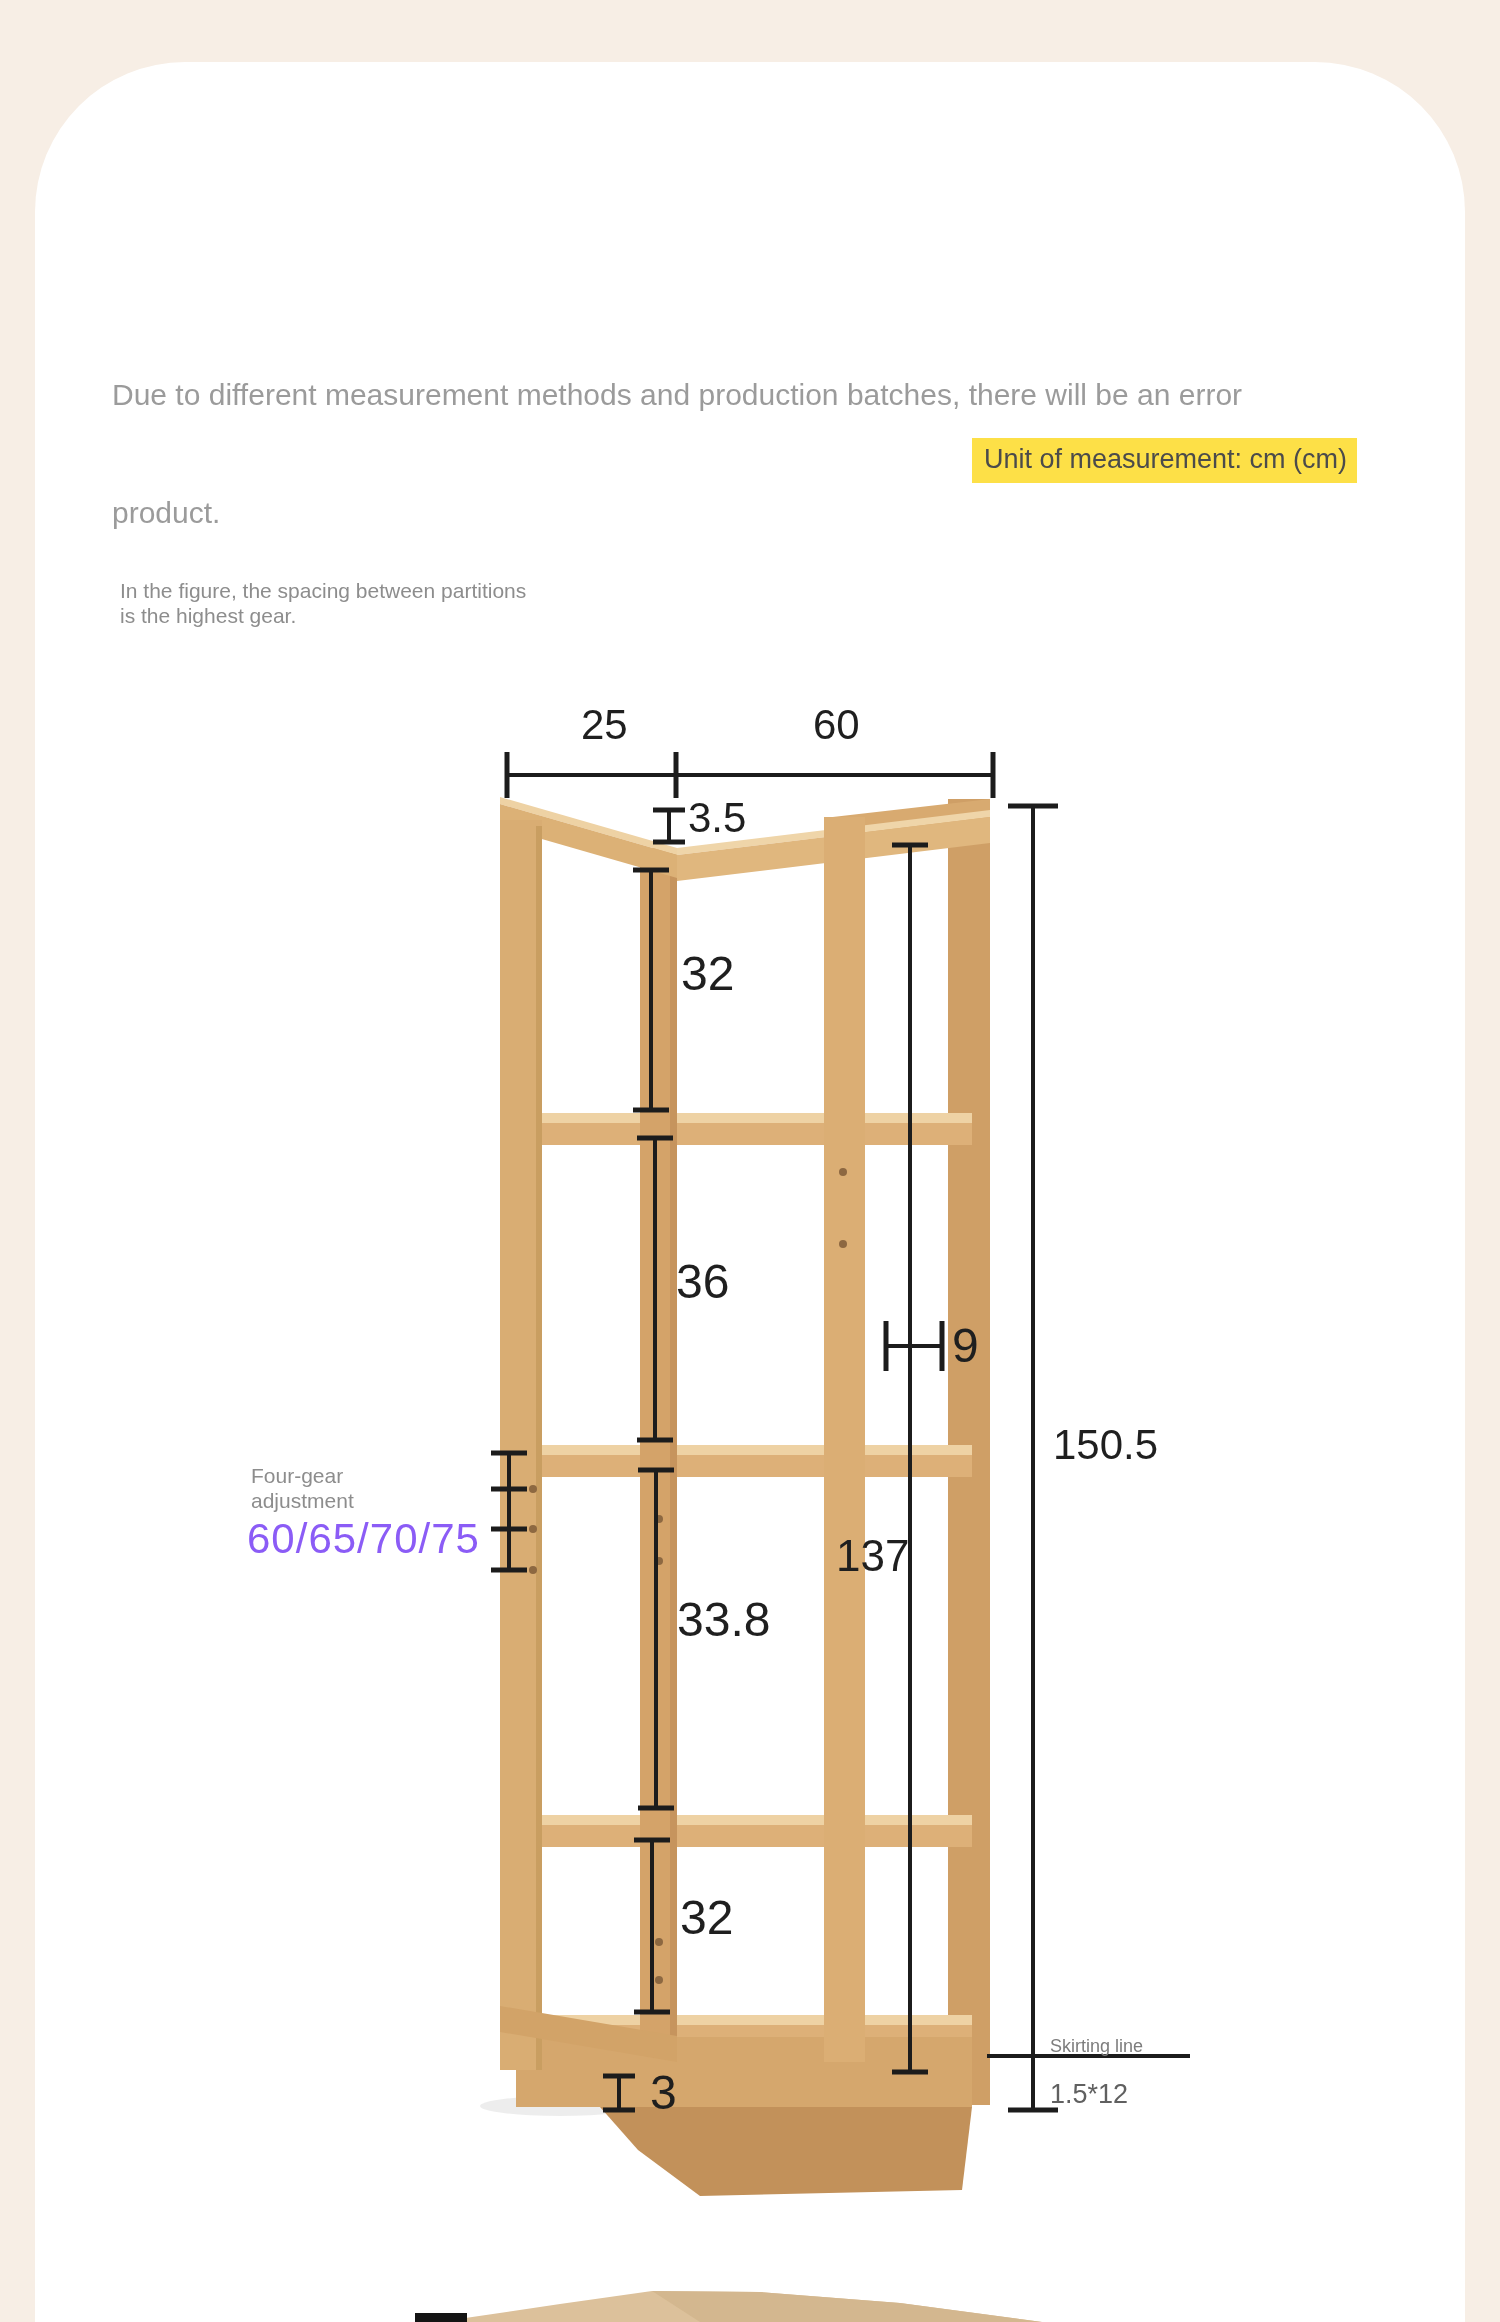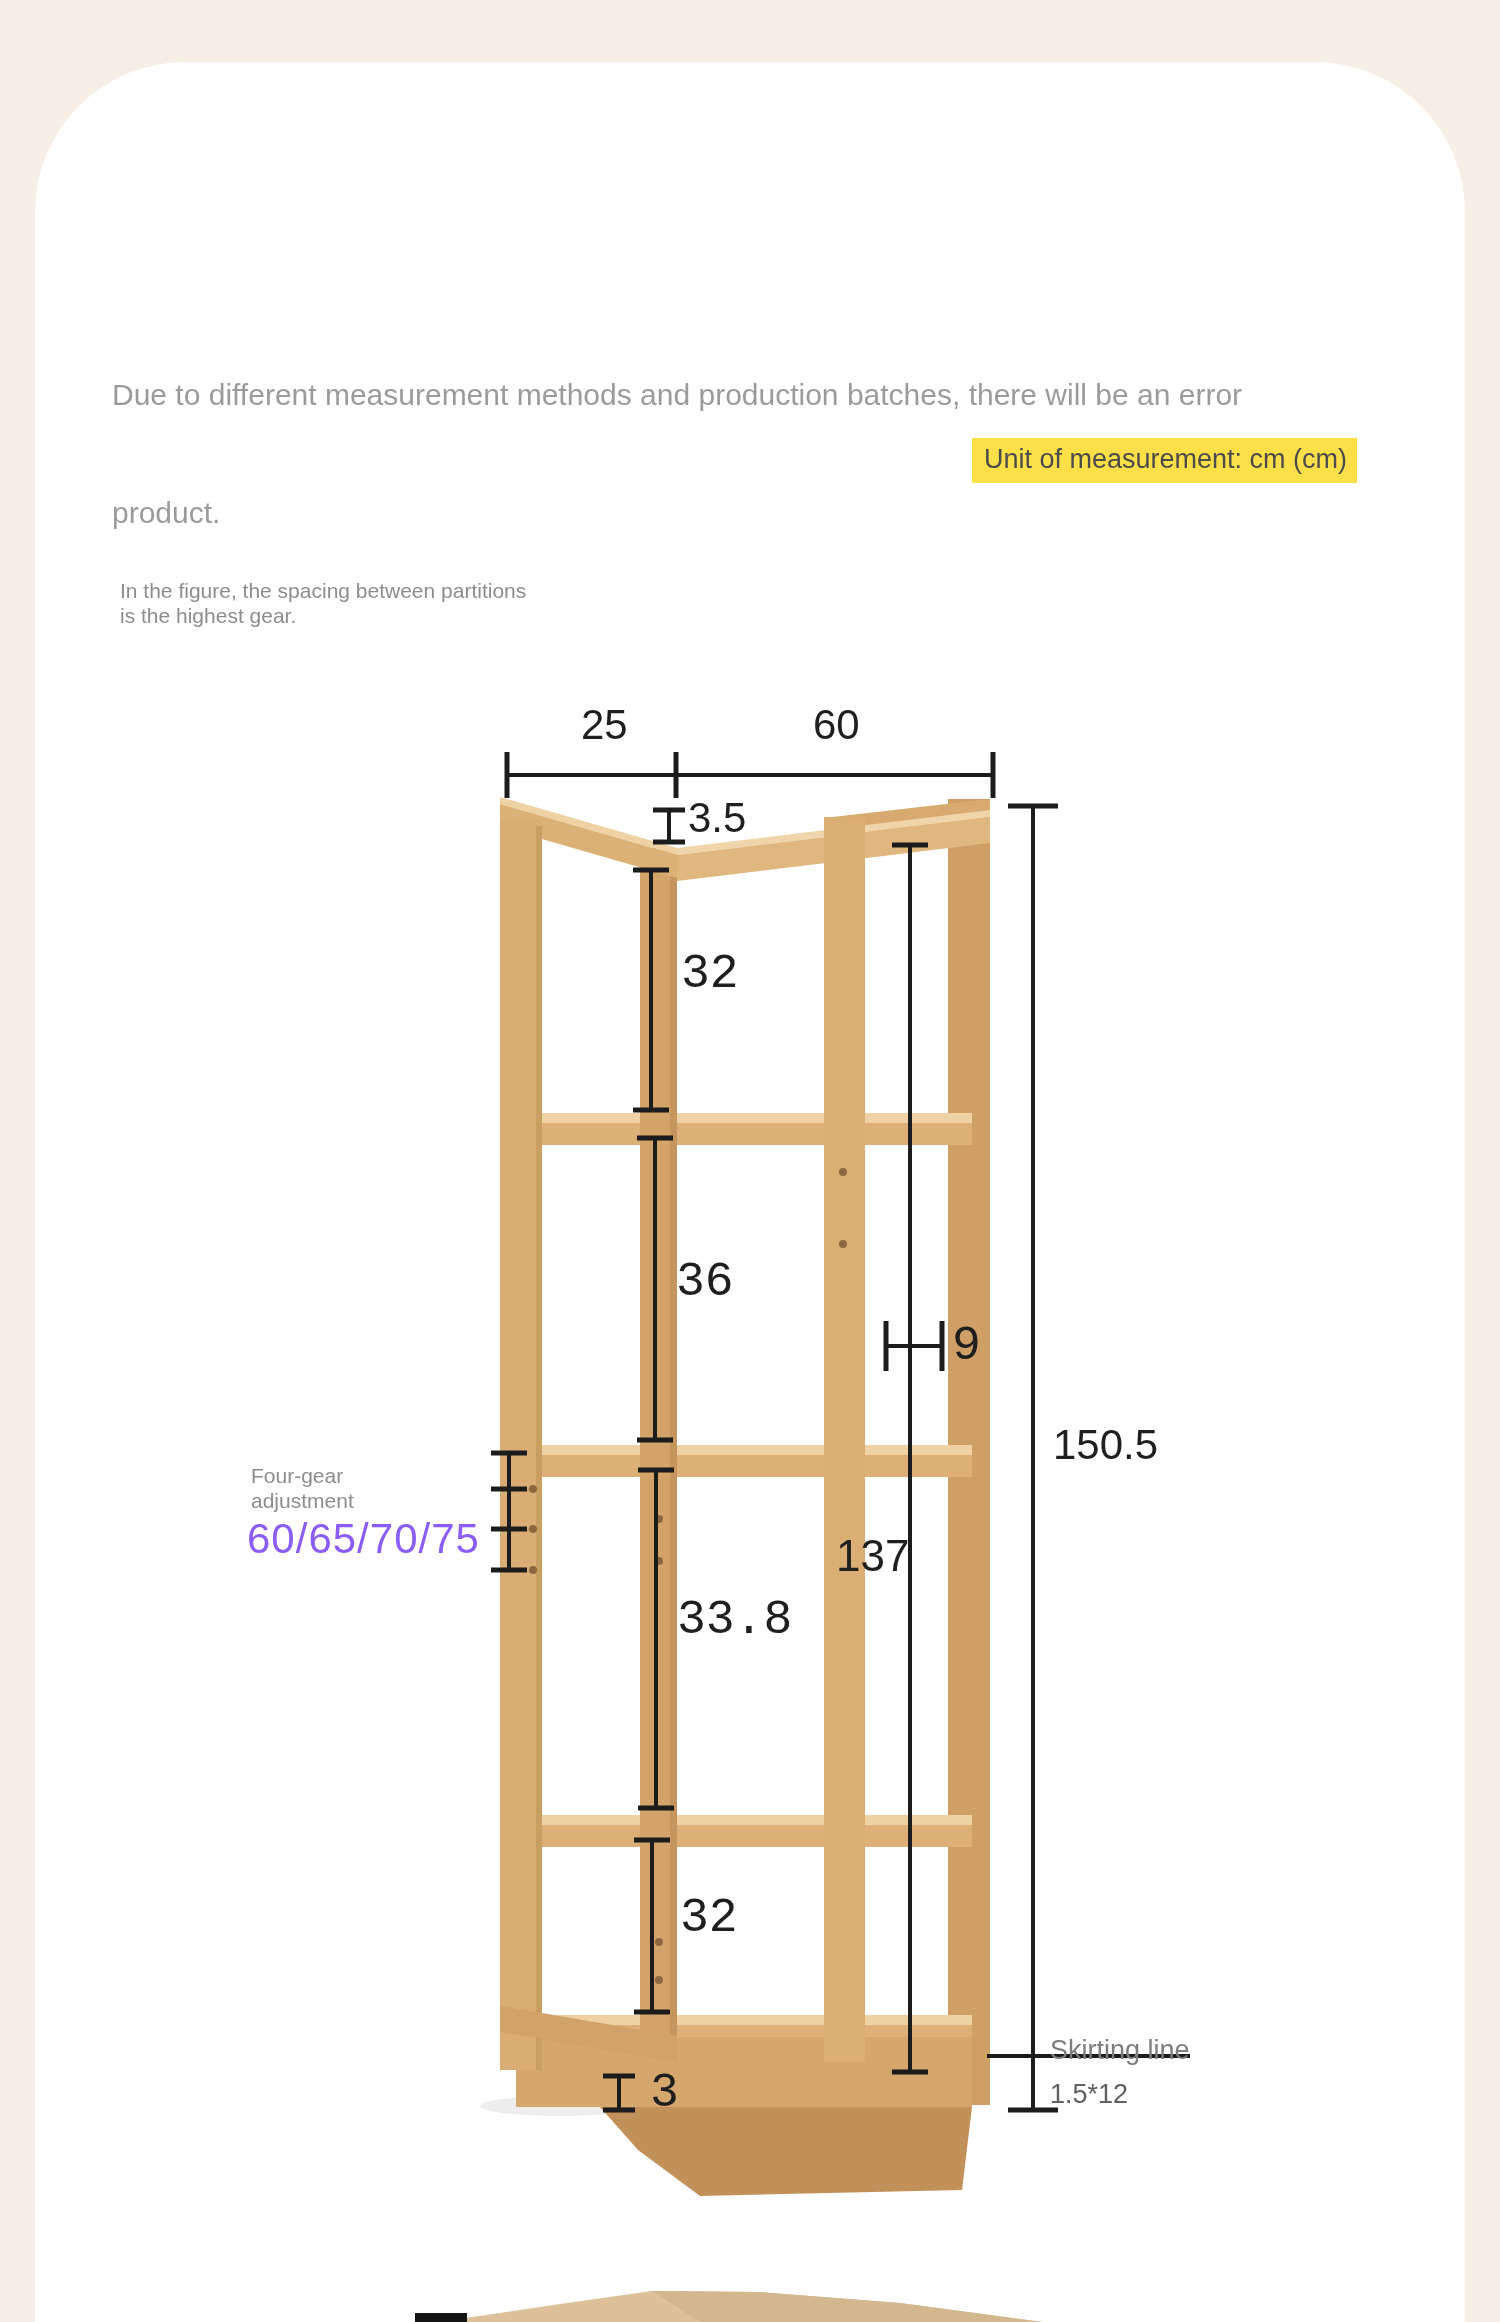--- a/index.html
+++ b/index.html
@@ -10,34 +10,34 @@
   .badge{position:absolute;left:98px;top:162px;width:442px;height:119px;background:#8da65c;
          border-radius:62px;display:flex;align-items:center;justify-content:center;}
   .badge span{font-size:41px;color:#f2f5e6;letter-spacing:1px;}
   .intro-line{position:absolute;left:112px;font-size:30px;color:#9b9b9b;line-height:1;white-space:nowrap;}
   .il1{top:368px;margin-top:12px;} .il2{top:433px;} .il3{top:498px;}
   .unit-note{position:absolute;left:972px;top:438px;font-size:27px;color:#4b4b4b;background:#fde047;
              padding:6px 10px 8px 12px;white-space:nowrap;z-index:5;}
   .fig-note{position:absolute;left:120px;top:578px;font-size:21px;color:#8d8d8d;line-height:25px;}
   .diagram-svg{position:absolute;left:0;top:0;z-index:2;}
   .dim-label{position:absolute;color:#1f1f1f;line-height:1;white-space:nowrap;z-index:6;}
-  .f46{font-size:42px;} .f48{font-size:48px;font-family:Liberation Mono, monospace;} .f44{font-size:44px;}
+  .f46{font-size:42px;} .f48{font-size:48px;} .f44{font-size:44px;}
   .l25{left:581px;top:704px;} .l60{left:813px;top:704px;}
   .l35{left:688px;top:797px;}
   .l32a{left:681px;top:950px;}
   .l36{left:676px;top:1258px;}
   .l9{left:952px;top:1322px;}
   .l1505{left:1053px;top:1424px;}
   .l137{left:836px;top:1534px;}
   .l338{left:677px;top:1596px;}
   .l32b{left:680px;top:1894px;}
   .l3{left:650px;top:2069px;}
   .l6065{left:247px;top:1518px;font-size:42px;letter-spacing:1px;color:#8b5cf6;}
   .lfour{left:251px;top:1463px;font-size:21px;line-height:25px;color:#8d8d8d;}
-  .lskirt{left:1050px;top:2037px;font-size:27px;color:#7d7d7d;}
+  .lskirt{left:1050px;top:2037px;font-size:18px;color:#7d7d7d;}
   .lskirtsize{left:1050px;top:2081px;font-size:27px;color:#606060;}
 </style>
 </head>
 <body>
 
 <div class="page">
   <div class="card"></div>
 
 
   <div class="intro-line il1">Due to different measurement methods and production batches, there will be an error</div>

